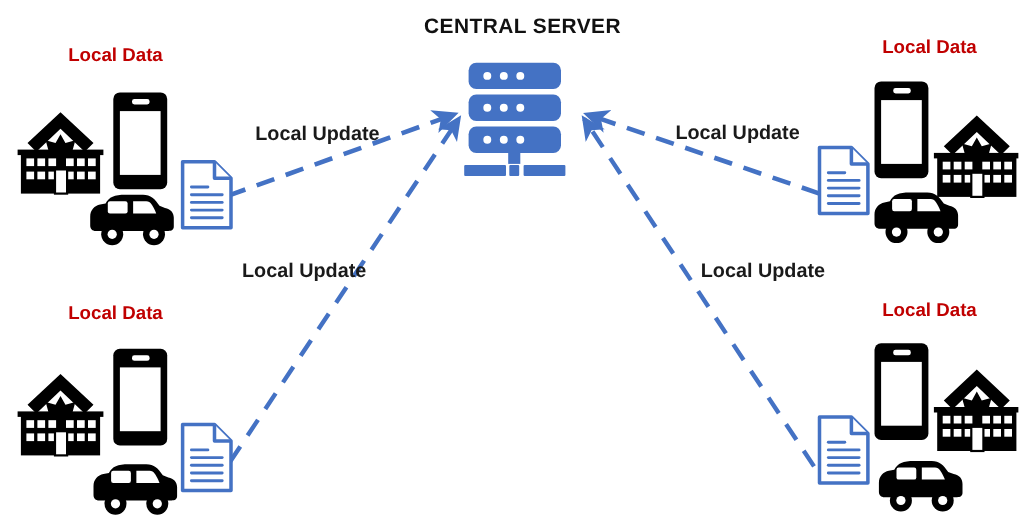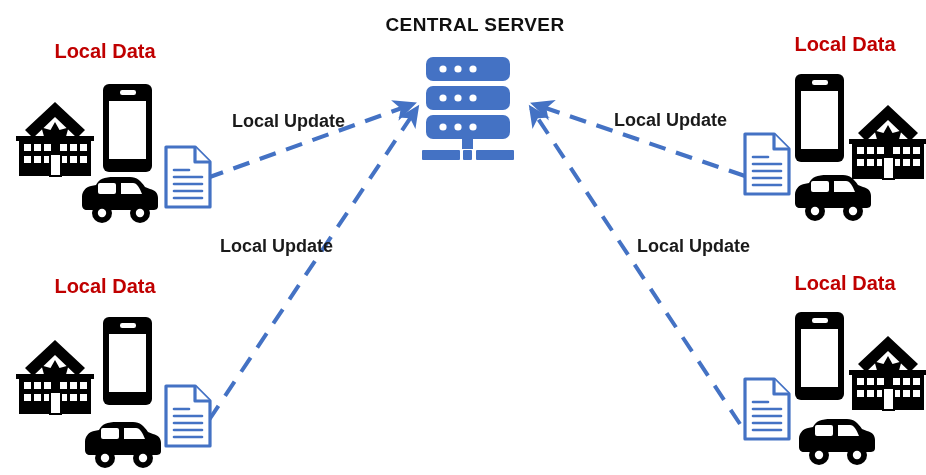--- a/index.html
+++ b/index.html
@@ -22,21 +22,21 @@
     top: 14px;
     left: 12px;
     width: 926px;
     text-align: center;
     font-size: 19px;
     font-weight: bold;
     color: #111111;
     letter-spacing: 0.4px;
   }
   .local-data-label {
-    font-size: 20px;
+    font-size: 17px;
     font-weight: bold;
     color: #C00000;
     text-align: center;
     width: 160px;
   }
   .local-update-label {
     font-size: 18px;
     font-weight: bold;
     color: #1a1a1a;
     white-space: nowrap;

